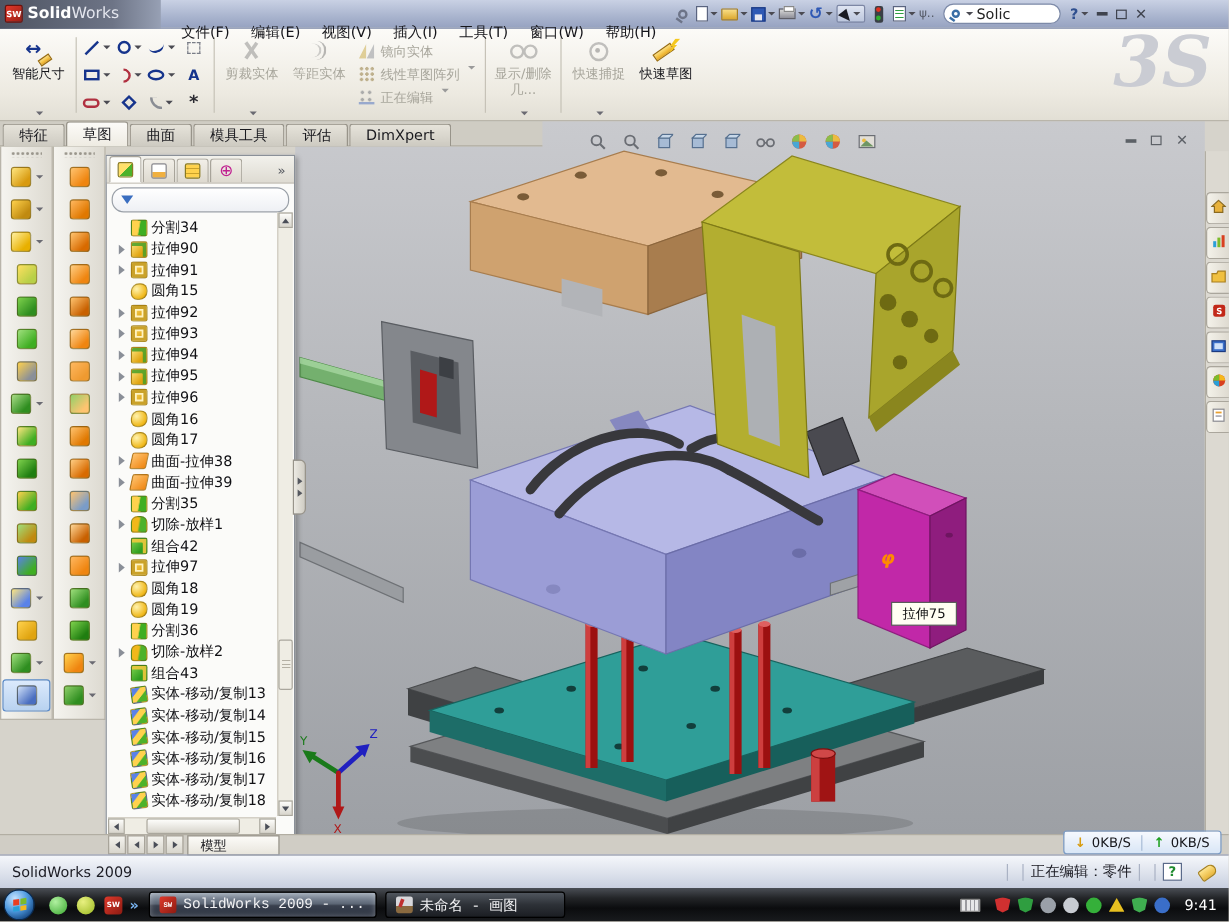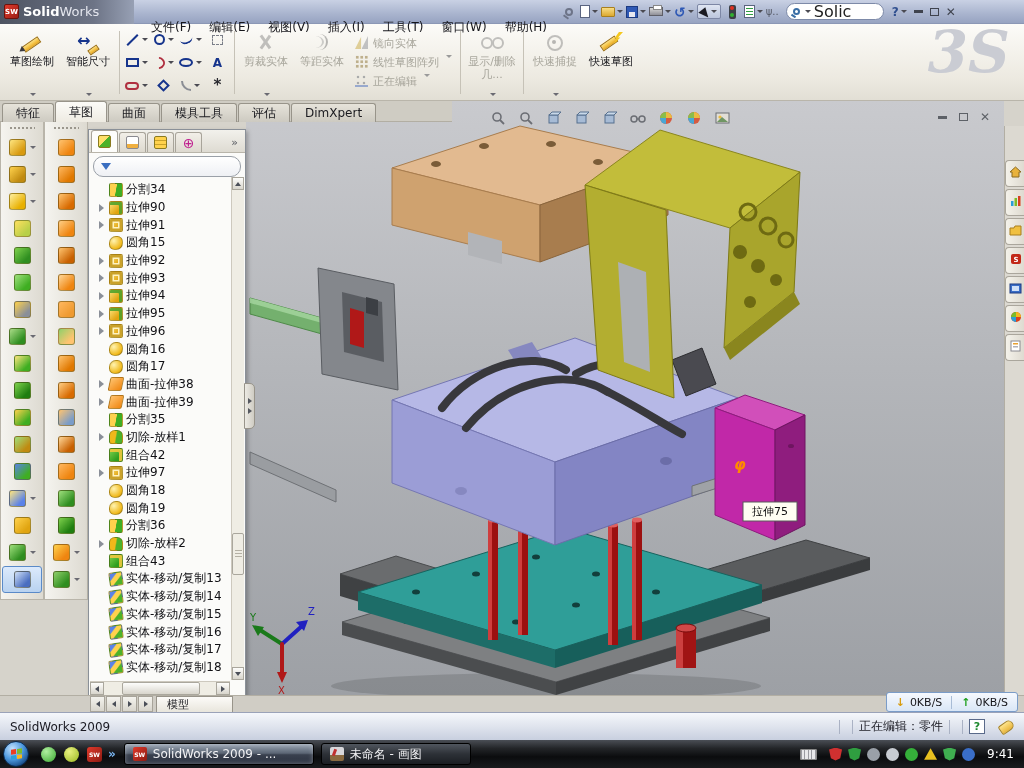--- a/index.html
+++ b/index.html
@@ -39,21 +39,21 @@
 .i-traffic::before { content:""; position:absolute; left:1.5px; top:1.5px; width:4px; height:4px; border-radius:50%; background:#e03020; }
 .i-traffic::after { content:""; position:absolute; left:1.5px; bottom:1.5px; width:4px; height:4px; border-radius:50%; background:#30b030; }
 .i-options { width:11px; height:13px; background:#fff; border:1px solid #5a6480; position:relative; }
 .i-options::after { content:""; position:absolute; left:1px; top:2px; width:7px; height:8px;
   background:repeating-linear-gradient(#2f9e40 0 1px,transparent 1px 3px); }
 .misc-label { color:#555a66; font-size:10px; }
 .searchbox { width:98px; height:17px; background:#fff; border:1px solid #7d8aa8; border-radius:9px;
   display:flex; align-items:center; padding:0 6px; gap:3px; margin:0 4px; }
 .i-mag { width:7px; height:7px; border:2px solid #3a6ea5; border-radius:50%; position:relative; flex:none; }
 .i-mag::after { content:""; position:absolute; left:-4px; top:5px; width:5px; height:2px; background:#3a6ea5; transform:rotate(35deg); }
-.search-text { font-size:16px; color:#222; }
+.search-text { font-size:12px; color:#222; }
 .help { font-size:12px; font-weight:bold; color:#2f4f8f; }
 .win-btns { display:flex; gap:7px; margin:0 10px 0 6px; align-items:center; }
 .wb { color:#3f434e; font-size:12px; line-height:1; cursor:default; }
 .wb-min { width:9px; height:3px; background:#3f434e; }
 .wb-restore { width:9px; height:8px; border:1.5px solid #3f434e; }
 
 
 .ribbon { position:absolute; top:24px; left:0; width:1024px; height:77px;
   background:linear-gradient(#fcfbf8,#edeae1 70%,#e2dfd5); border-bottom:1px solid #b9b5aa;
   display:flex; align-items:stretch; padding:3px 0 2px 4px; z-index:30; }
@@ -539,25 +539,20 @@
   </div>
   <div class="win-btns">
     <span class="wb wb-min"></span>
     <span class="wb wb-restore"></span>
     <span class="wb">✕</span>
   </div>
 </div>
 
 <div class="ribbon">
   <div class="rb">
-    <span class="bi bi-sketch"></span>
-    <span>草图绘制</span>
-      <span class="drop"></span>
-  </div>
-  <div class="rb">
     <span class="bi bi-smart-dimension"></span>
     <span>智能尺寸</span>
       <span class="drop"></span>
   </div>
   <div class="vsep"></div>
   <div class="sketch-grid" id="sketch-grid">
       <span class="sg">
         <span class="sh-line"></span>
         <span class="drop"></span>
       </span>
@@ -1086,21 +1081,21 @@
         <i style="background:#2a9fd8"></i>
         <i style="background:#f5b81c"></i>
     </span>
   </div>
   <span id="quick-launch" style="display:flex;align-items:center;">
       <span class="ql ql-messenger"></span>
       <span class="ql ql-antivirus"></span>
       <span class="ql ql-solidworks">SW</span>
     </span>
   <span class="chev">»</span>
-  <span id="task-buttons" style="display:flex;align-items:flex-start;">
+  <span id="task-buttons" style="display:flex;align-items:flex-start;font-family:Liberation Mono, monospace;">
       <span class="task active">
         <span class="tico tico-solidworks">SW</span>
         <span>SolidWorks 2009 - ...</span>
       </span>
       <span class="task">
         <span class="tico tico-paint"></span>
         <span>未命名 - 画图</span>
       </span>
     </span>
   <div class="tray">

